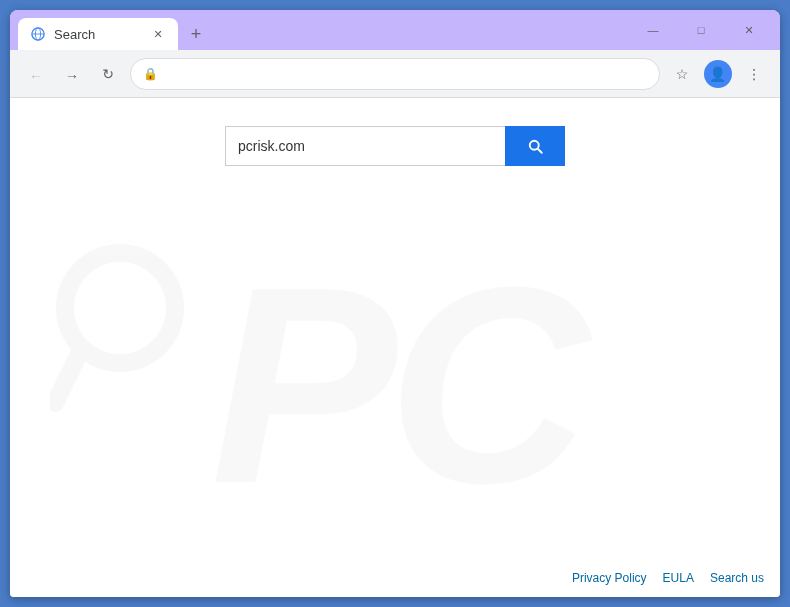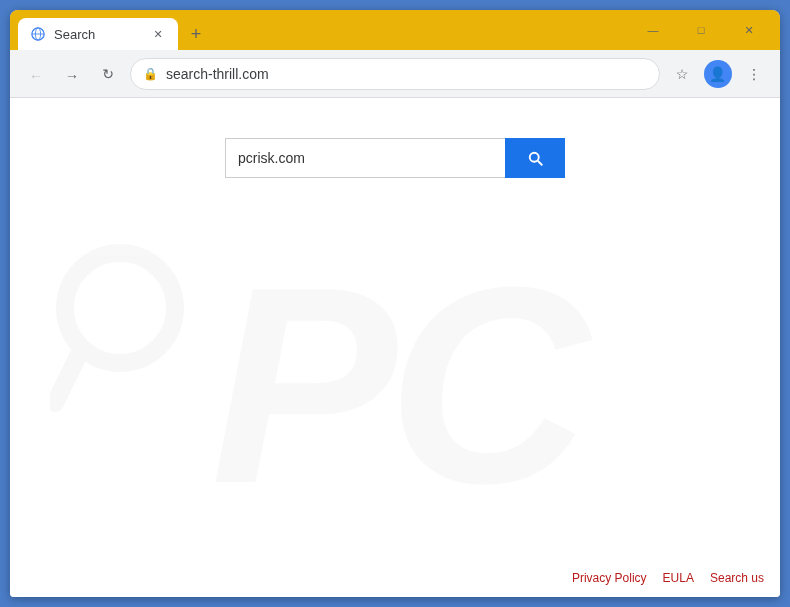--- a/index.html
+++ b/index.html
@@ -20,21 +20,21 @@
       background: #dee1e6;
       border-radius: 8px 8px 4px 4px;
       display: flex;
       flex-direction: column;
       overflow: hidden;
       box-shadow: 0 2px 10px rgba(0,0,0,0.3);
     }
 
     
     .title-bar {
-      background: #eab308;
+      background: #c4b5fd;
       height: 40px;
       display: flex;
       align-items: flex-end;
       padding: 0 8px;
       gap: 4px;
       position: relative;
     }
 
     .tab {
       display: flex;
@@ -231,21 +231,21 @@
       left: 40px;
       top: 50%;
       transform: translateY(-60%);
       width: 160px;
       height: 200px;
       opacity: 0.07;
     }
 
     
     .search-area {
-      margin-top: 40px;
+      margin-top: 28px;
       display: flex;
       align-items: center;
       gap: 0;
       position: relative;
       z-index: 2;
     }
 
     .search-input {
       width: 280px;
       height: 40px;
@@ -281,21 +281,21 @@
     .page-footer {
       position: absolute;
       bottom: 12px;
       right: 16px;
       display: flex;
       gap: 16px;
     }
 
     .footer-link {
       font-size: 12px;
-      color: #b91c1c;
+      color: #0369a1;
       cursor: pointer;
       text-decoration: none;
     }
   </style>
 </head>
 <body>
 
 <div class="browser-window">
 
   <div class="title-bar">
@@ -325,21 +325,20 @@
     </div>
     <div class="nav-btn">
       <span>→</span>
     </div>
     <div class="nav-btn">
       <span>↻</span>
     </div>
 
     <div class="address-bar-wrapper">
       <span class="lock-icon">🔒</span>
-      <span class="address-text">search-thrill.com</span>
     </div>
 
     <div class="toolbar-icon-btn">
       <span>☆</span>
     </div>
     <div class="profile-icon">
       <span>👤</span>
     </div>
     <div class="toolbar-icon-btn">
       <span>⋮</span>

